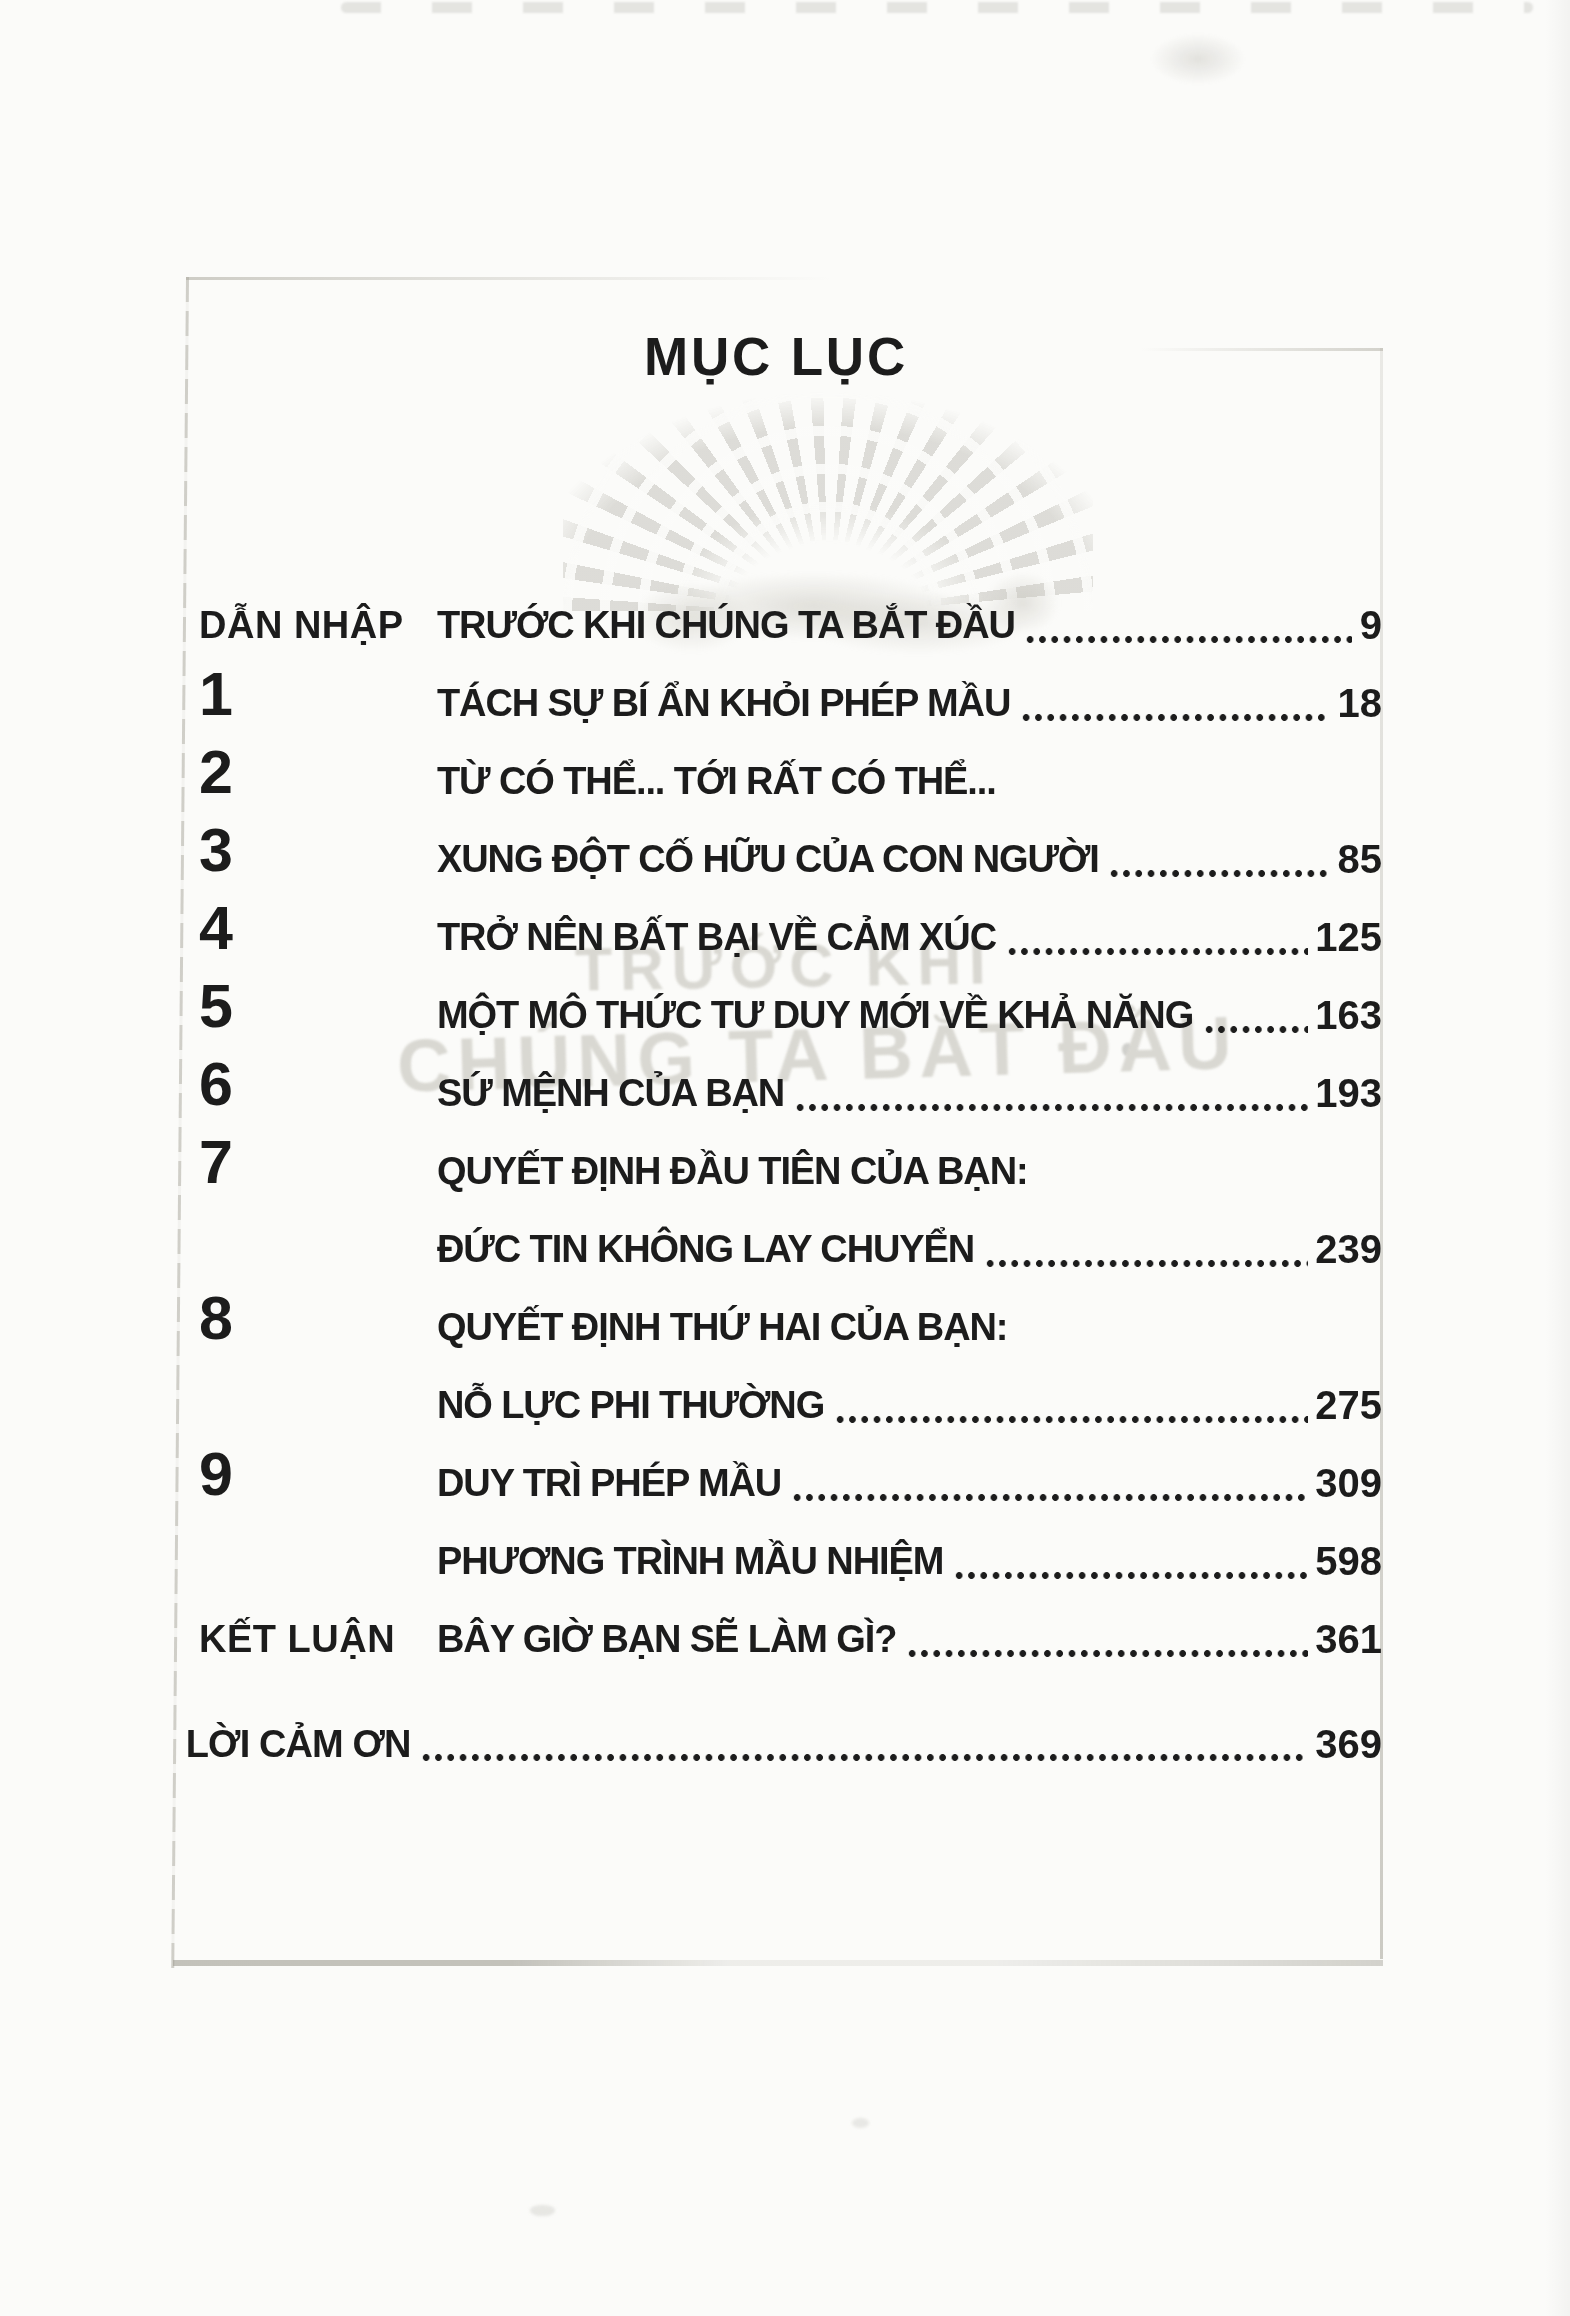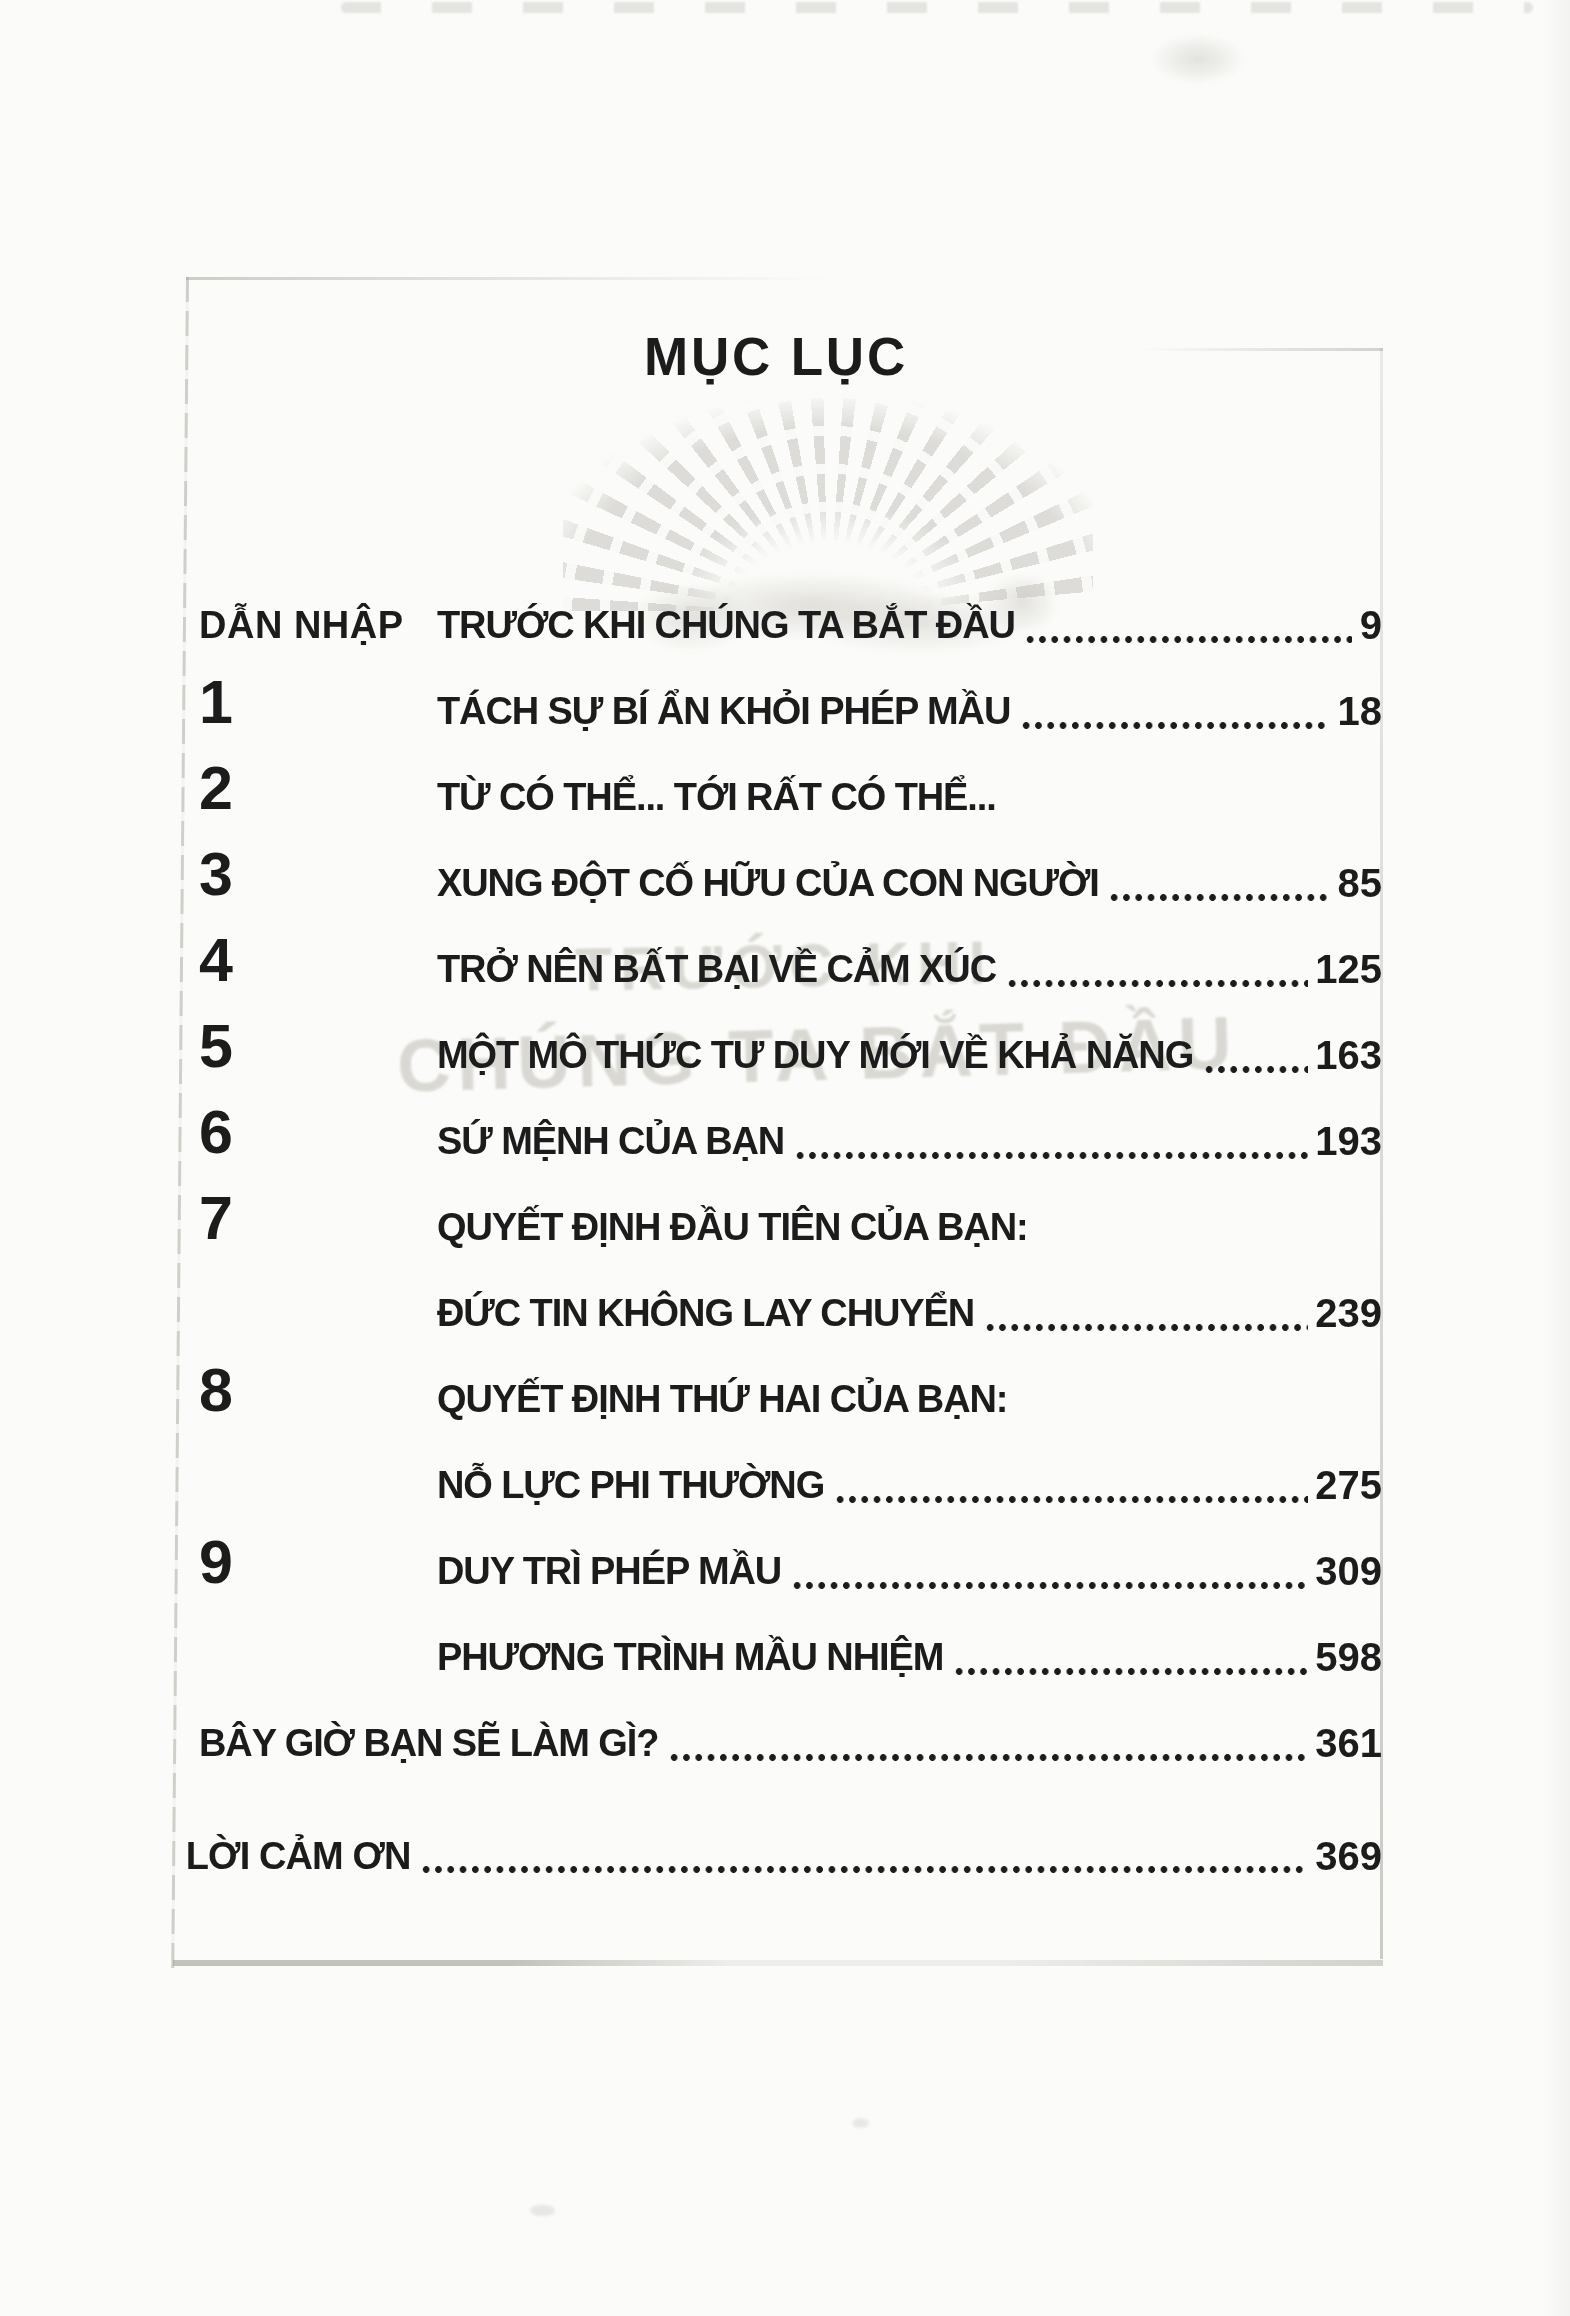--- a/index.html
+++ b/index.html
@@ -60,21 +60,21 @@
       radial-gradient(closest-side at 44% 45%,rgba(196,194,185,.48),rgba(196,194,185,0) 68%),
       radial-gradient(closest-side at 66% 60%,rgba(196,194,185,.40),rgba(196,194,185,0) 70%),
       radial-gradient(closest-side at 88% 42%,rgba(196,194,185,.44),rgba(196,194,185,0) 66%);
     filter:blur(1.9px);}
   .ghost-line{position:absolute;z-index:1;color:var(--ghost);white-space:nowrap;filter:blur(0.8px);}
   .ghost-1{left:575px;top:933px;font-size:61px;line-height:66px;letter-spacing:7.6px;transform:rotate(-1deg);}
   .ghost-2{left:397px;top:1015px;font-size:74px;line-height:79px;letter-spacing:6.6px;transform:rotate(-1.6deg);}
   
   .doc-title{position:absolute;left:194px;top:322px;width:1164px;z-index:2;
     text-align:center;font-size:53px;line-height:70px;letter-spacing:2.8px;}
-  .toc{position:absolute;left:199px;top:586px;width:1183px;z-index:2;display:flex;flex-direction:column;gap:8px;}
+  .toc{position:absolute;left:199px;top:586px;width:1183px;z-index:2;display:flex;flex-direction:column;}
   .row{display:flex;flex-direction:row;height:78px;overflow:visible;}
   .row .label{flex:0 0 238px;font-size:38px;line-height:78px;letter-spacing:0.5px;white-space:nowrap;}
   .row .label.big{font-size:61px;position:relative;top:-9.5px;}
   .row .title{flex:0 0 auto;font-size:38px;line-height:78px;letter-spacing:-1.1px;white-space:nowrap;}
   .row .dots{flex:1 1 auto;min-width:17px;height:78px;margin:0 5.7px 0 9.5px;
     background-image:radial-gradient(circle,var(--ink) 2.9px,rgba(0,0,0,0) 3.6px);
     background-size:12.3px 8.5px;background-repeat:repeat-x;background-position:left bottom 21px;}
   .row .page{flex:0 0 auto;font-size:40px;line-height:78px;letter-spacing:0;margin-left:1.9px;}
   .row.ack{margin-top:26.5px;}
   .row.ack .title{margin-left:-13.2px;letter-spacing:-0.9px;}
@@ -173,20 +173,21 @@
     <span class="dots"></span>
     <span class="page">309</span>
   </div>
       <div class="row">
     <span class="label"></span>
     <span class="title">PHƯƠNG TRÌNH MẦU NHIỆM</span>
     <span class="dots"></span>
     <span class="page">598</span>
   </div>
       <div class="row">
+    <span class="label">KẾT LUẬN</span>
     <span class="title">BÂY GIỜ BẠN SẼ LÀM GÌ?</span>
     <span class="dots"></span>
     <span class="page">361</span>
   </div>
       <div class="row ack">
 
     <span class="title">LỜI CẢM ƠN</span>
     <span class="dots"></span>
     <span class="page">369</span>
   </div>

